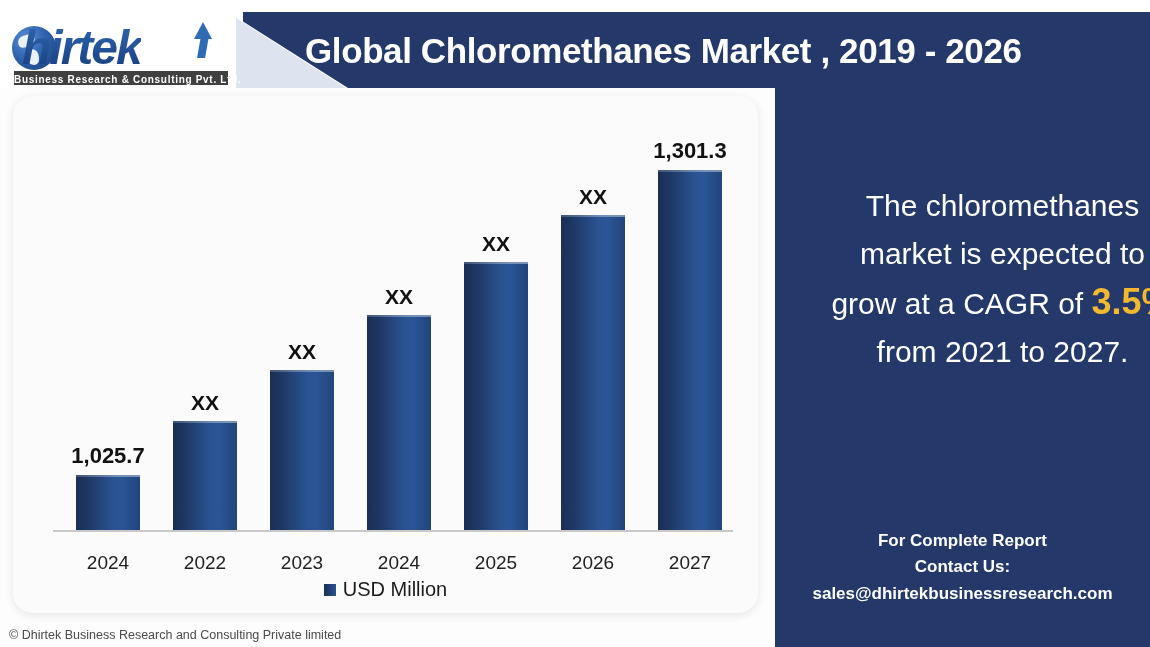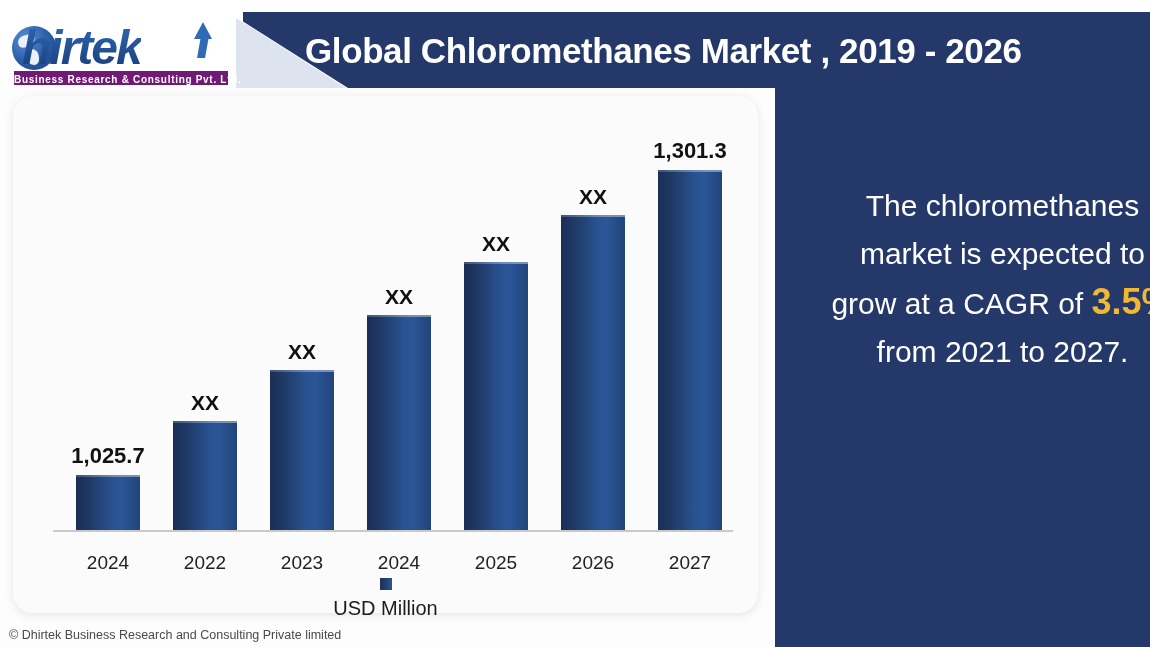--- a/index.html
+++ b/index.html
@@ -89,21 +89,21 @@
   }
   .logo-arrow-stem {
     position: absolute; left: 191px; top: 16px;
     width: 8px; height: 22px;
     background: #2f6ab4;
     transform: skewX(-10deg);
   }
   .logo-tagline {
     position: absolute; left: 6px; top: 51px;
     width: 214px; height: 14px;
-    background: #701a75;
+    background: #404040;
     color: #ffffff;
     font-size: 10px; font-weight: bold;
     letter-spacing: 0.7px;
     text-align: center;
     line-height: 17px;
     white-space: nowrap;
   }
 
   
   .chart-card {
@@ -145,21 +145,21 @@
     position: absolute; top: 444px;
     width: 90px;
     text-align: center;
     font-size: 19px;
     color: #222222;
     font-family: "Liberation Sans", sans-serif;
   }
   .legend {
     position: absolute; left: 0; top: 482px;
     width: 745px;
-    display: flex; align-items: center; justify-content: center; gap: 7px; flex-direction: column;
+    display: flex; align-items: center; justify-content: center; gap: 7px;
   }
   .legend-swatch {
     width: 12px; height: 12px;
     background: linear-gradient(90deg, #1c3representative 0%, #2a5392 100%);
     background: linear-gradient(90deg, #1c3055 0%, #2a5392 100%);
     display: inline-block;
   }
   .legend-label {
     font-size: 20px; color: #1b1b1b;
     font-family: "Liberation Sans", sans-serif;
@@ -269,17 +269,22 @@
     <div class="legend">
       <span class="legend-swatch"></span>
       <span class="legend-label">USD Million</span>
     </div>
   </div>
 
   <div class="side-panel">
     <div class="side-text">
       <span>The chloromethanes market is expected to grow at a CAGR of </span><span class="cagr">3.5%</span><span> from 2021 to 2027.</span>
     </div>
+    <div class="contact">
+      <div class="contact-line1">For Complete Report</div>
+      <div class="contact-line2">Contact Us:</div>
+      <div class="contact-email">sales@dhirtekbusinessresearch.com</div>
+    </div>
   </div>
 
   <div class="footer">© Dhirtek Business Research and Consulting Private limited</div>
 
 </div>
 
 </body></html>

